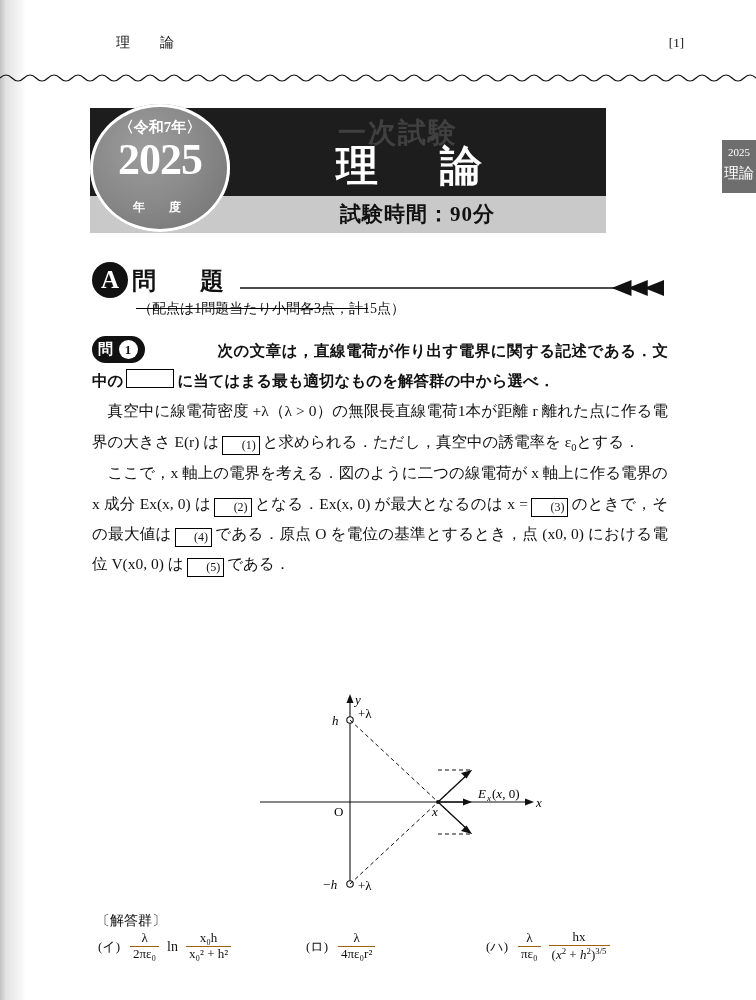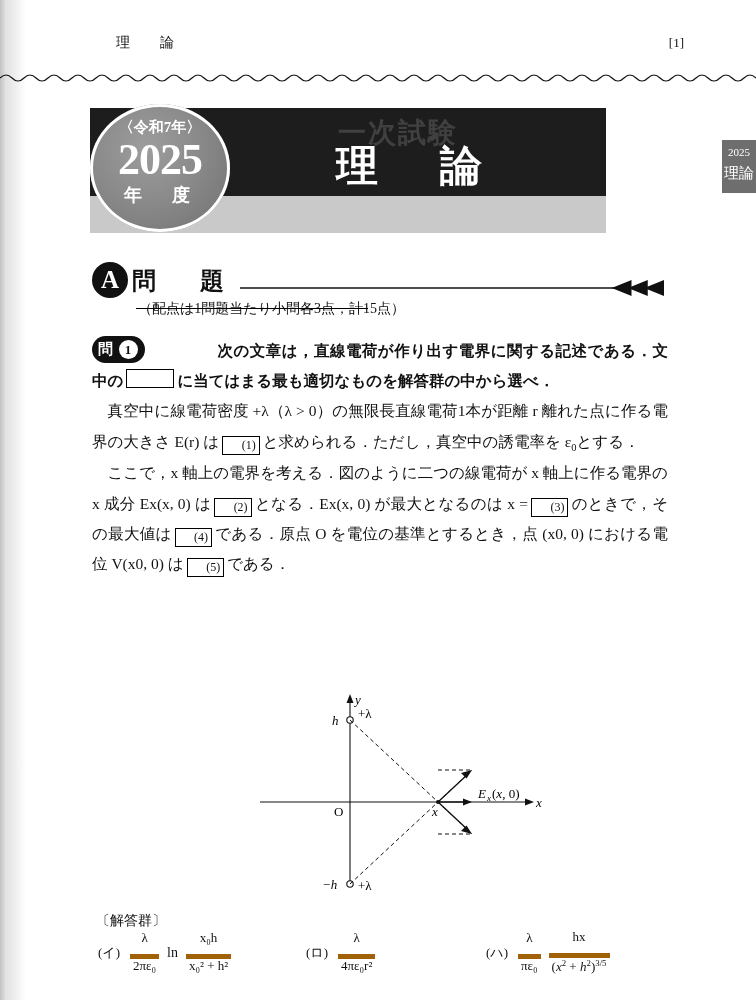--- a/index.html
+++ b/index.html
@@ -129,24 +129,24 @@
     letter-spacing: 0px;
   }
   .seal .yearnum {
     font-size: 44px;
     font-weight: bold;
     line-height: 0.95;
     margin-top: 2px;
     letter-spacing: -1px;
   }
   .seal .nendo {
-    font-size: 18px;
+    font-size: 12px;
     font-weight: bold;
     letter-spacing: 6px;
-    margin-top: 2px;
+    margin-top: 18px;
   }
 
   
   .secA {
     position: absolute;
     left: 92px;
     top: 262px;
     width: 572px;
   }
   .secA-row { display: flex; align-items: flex-end; }
@@ -276,21 +276,21 @@
   .anslabel { font-size: 13px; width: 26px; text-align: center; }
   .frac {
     display: inline-flex;
     flex-direction: column;
     align-items: center;
     font-size: 13px;
     line-height: 1.15;
     vertical-align: middle;
   }
   .frac .num { padding: 0 3px; }
-  .frac .den { padding: 0 3px; border-top: 5px solid #a16207; margin-top: 8px; }
+  .frac .den { padding: 0 3px; border-top: 1px solid #a16207; }
   sub, sup { font-size: 0.68em; }
 </style>
 </head>
 <body>
 
 <div class="page">
 
   <div class="spine"></div>
   <div class="spine-edge"></div>
 
@@ -308,20 +308,21 @@
   <div class="side-tab">
     <div class="yr">2025</div>
     <div class="ttl">理論</div>
   </div>
 
   <div class="banner">
     <div class="banner-top"></div>
     <div class="banner-bottom"></div>
     <div class="banner-ichiji">一次試験</div>
     <div class="banner-title">理論</div>
+    <div class="banner-time">試験時間：90分</div>
     <div class="seal">
       <div class="reiwa">〈令和7年〉</div>
       <div class="yearnum">2025</div>
       <div class="nendo">年　度</div>
     </div>
   </div>
 
   <div class="secA">
     <div class="secA-row">
       <div class="circleA">A</div>

